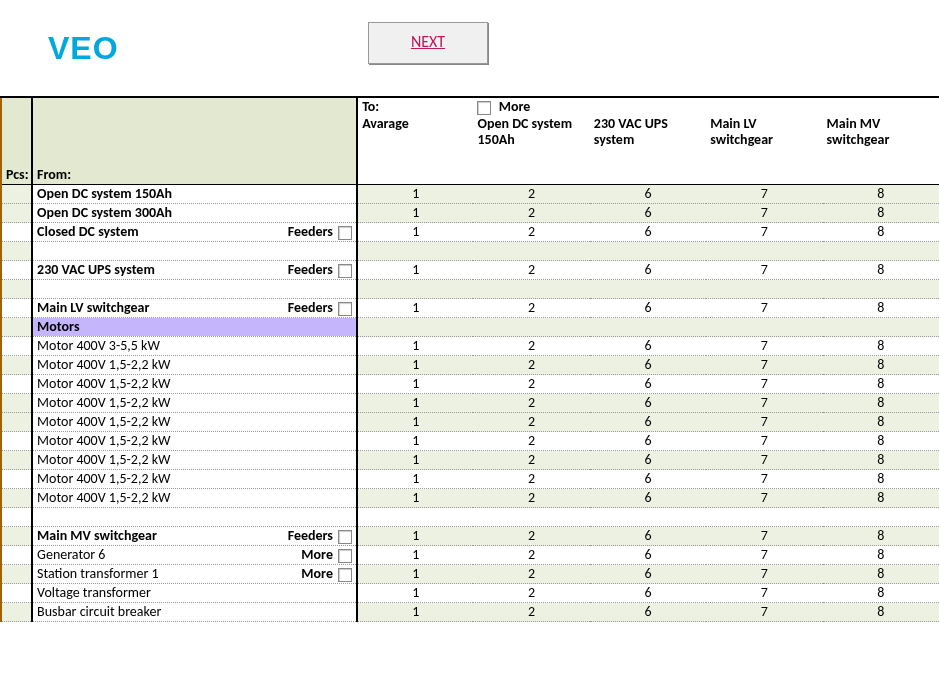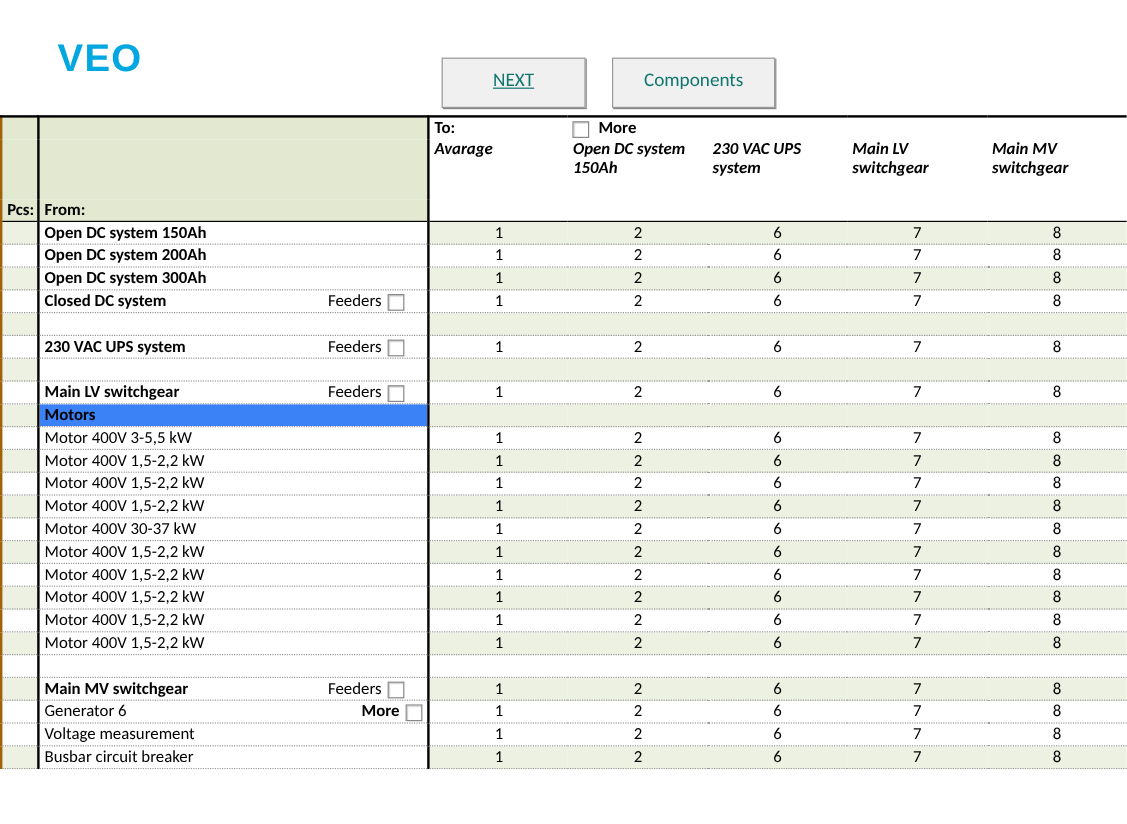--- a/index.html
+++ b/index.html
@@ -21,27 +21,27 @@
     left: 48px;
     top: 30px;
     font-size: 32px;
     font-weight: 700;
     letter-spacing: 1px;
     color: #00A7E1;
     font-family: Liberation Sans, sans-serif;
   }
   .btn {
     position: absolute;
-    top: 48px;
+    top: 22px;
     height: 40px;
     background: #F0F0F0;
     border: 1px solid #999;
     box-shadow: 1px 1px 0 #888;
     font-size: 16px;
-    color: #0f766e;
+    color: #be185d;
     text-align: center;
     line-height: 38px;
     cursor: pointer;
   }
   .btn.next {
     left: 368px;
     width: 118px;
     text-decoration: underline;
     font-weight: 400;
   }
@@ -92,28 +92,28 @@
     border-bottom: 1px dotted #999;
   }
   .row .from-cell {
     position: relative;
   }
   .row .val {
     text-align: center;
   }
   .row.bold .from-cell { font-weight: 700; }
   .row.shade td.val, .row.shade td.pcs-cell { background: #ECF1E1; }
-  .row.shade-from td.from-cell { background: #3b82f6; }
+  .row.shade-from td.from-cell { background: #c4b5fd; }
   .row.empty td { }
 
   .feeders {
     position: absolute;
-    right: 19px;
+    right: 4px;
     top: 0;
-    font-weight: 400;
+    font-weight: 700;
   }
   .more-label {
     position: absolute;
     right: 4px;
     top: 0;
     font-weight: 700;
   }
   .chk {
     width: 12px;
     height: 12px;
@@ -127,30 +127,29 @@
   .to-label { font-weight: 700; }
   .more-top {
     font-weight: 400;
   }
   .more-top .chk { margin-right: 4px; margin-left: 0; }
 
   .col-head {
     white-space: normal;
     line-height: 16px;
   }
-  .hdr-tall td { height: 50px; font-style: italic; }
+  .hdr-tall td { height: 50px; }
 </style>
 </head>
 <body>
 <div class="wrap">
 
 <div class="topbar">
   <div class="logo">VEO</div>
   <div class="btn next">NEXT</div>
-  <div class="btn components">Components</div>
 </div>
 
 <table>
   <colgroup>
     <col class="pcs">
         <col class="from">
         <col class="c">
         <col class="c">
         <col class="c">
         <col class="c">
@@ -186,29 +185,20 @@
     </tr>
   <tr class="row bold shade">
           <td class="bl pcs-cell"></td>
           <td class="from-cell"><span>Open DC system 150Ah</span></td>
           <td class="val bl-thin">1</td>
           <td class="val">2</td>
           <td class="val">6</td>
           <td class="val">7</td>
           <td class="val">8</td>
         </tr>
-        <tr class="row bold">
-          <td class="bl pcs-cell"></td>
-          <td class="from-cell"><span>Open DC system 200Ah</span></td>
-          <td class="val bl-thin">1</td>
-          <td class="val">2</td>
-          <td class="val">6</td>
-          <td class="val">7</td>
-          <td class="val">8</td>
-        </tr>
         <tr class="row bold shade">
           <td class="bl pcs-cell"></td>
           <td class="from-cell"><span>Open DC system 300Ah</span></td>
           <td class="val bl-thin">1</td>
           <td class="val">2</td>
           <td class="val">6</td>
           <td class="val">7</td>
           <td class="val">8</td>
         </tr>
         <tr class="row bold">
@@ -294,29 +284,20 @@
         </tr>
         <tr class="row shade">
           <td class="bl pcs-cell"></td>
           <td class="from-cell"><span>Motor 400V 1,5-2,2 kW</span></td>
           <td class="val bl-thin">1</td>
           <td class="val">2</td>
           <td class="val">6</td>
           <td class="val">7</td>
           <td class="val">8</td>
         </tr>
-        <tr class="row">
-          <td class="bl pcs-cell"></td>
-          <td class="from-cell"><span>Motor 400V 30-37 kW</span></td>
-          <td class="val bl-thin">1</td>
-          <td class="val">2</td>
-          <td class="val">6</td>
-          <td class="val">7</td>
-          <td class="val">8</td>
-        </tr>
         <tr class="row shade">
           <td class="bl pcs-cell"></td>
           <td class="from-cell"><span>Motor 400V 1,5-2,2 kW</span></td>
           <td class="val bl-thin">1</td>
           <td class="val">2</td>
           <td class="val">6</td>
           <td class="val">7</td>
           <td class="val">8</td>
         </tr>
         <tr class="row">
@@ -375,23 +356,32 @@
         </tr>
         <tr class="row">
           <td class="bl pcs-cell"></td>
           <td class="from-cell"><span>Generator 6</span><span class="more-label"><span>More </span><span class="chk"></span></span></td>
           <td class="val bl-thin">1</td>
           <td class="val">2</td>
           <td class="val">6</td>
           <td class="val">7</td>
           <td class="val">8</td>
         </tr>
-        <tr class="row">
-          <td class="bl pcs-cell"></td>
-          <td class="from-cell"><span>Voltage measurement</span></td>
+        <tr class="row shade">
+          <td class="bl pcs-cell"></td>
+          <td class="from-cell"><span>Station transformer 1</span><span class="more-label"><span>More </span><span class="chk"></span></span></td>
+          <td class="val bl-thin">1</td>
+          <td class="val">2</td>
+          <td class="val">6</td>
+          <td class="val">7</td>
+          <td class="val">8</td>
+        </tr>
+        <tr class="row">
+          <td class="bl pcs-cell"></td>
+          <td class="from-cell"><span>Voltage transformer</span></td>
           <td class="val bl-thin">1</td>
           <td class="val">2</td>
           <td class="val">6</td>
           <td class="val">7</td>
           <td class="val">8</td>
         </tr>
         <tr class="row shade">
           <td class="bl pcs-cell"></td>
           <td class="from-cell"><span>Busbar circuit breaker</span></td>
           <td class="val bl-thin">1</td>

